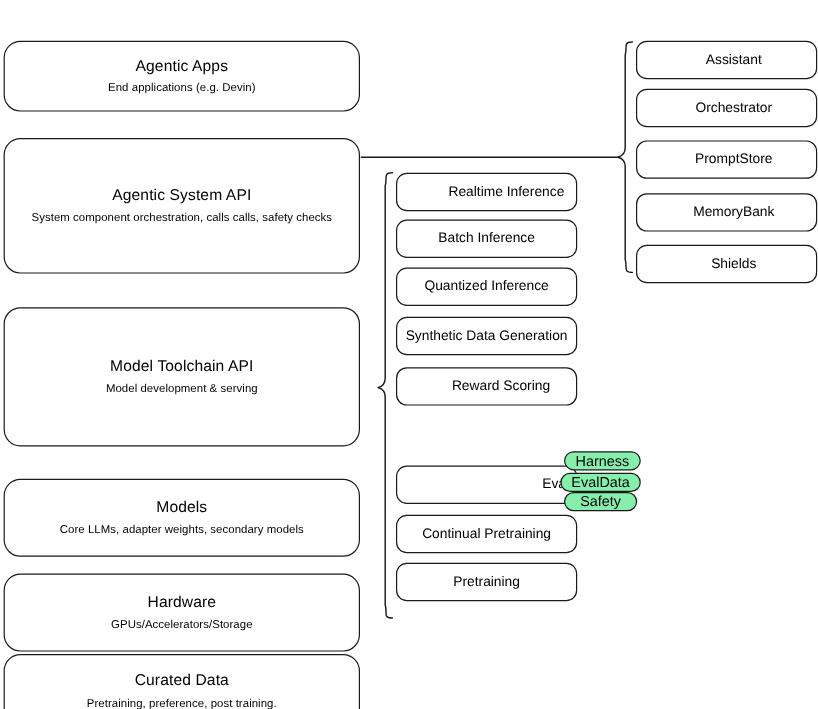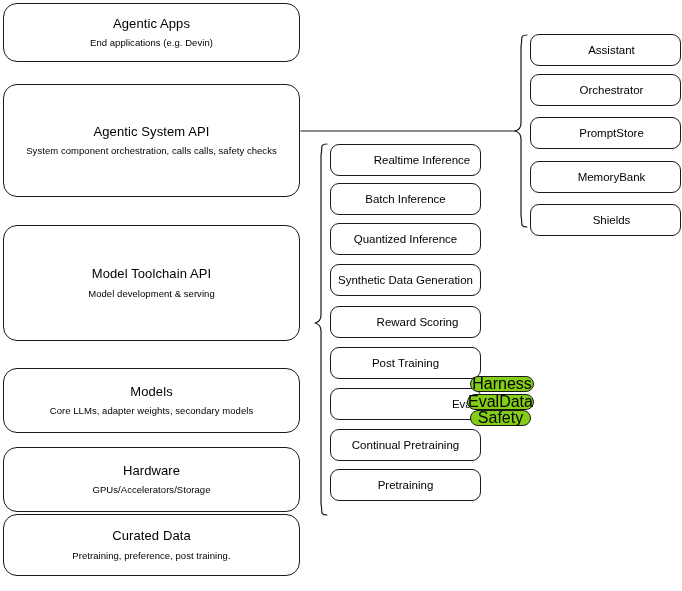--- a/index.html
+++ b/index.html
@@ -34,20 +34,21 @@
     justify-content: center;
     text-align: center;
     line-height: 1.25;
   }
 
   
   .layer {
     left: 3px;
     width: 297px;
     border-radius: 14px;
+    margin-top: 31px;
   }
   .layer .title {
     font-size: 13px;
     letter-spacing: 0.1px;
   }
   .layer .subtitle {
     font-size: 9.5px;
     margin-top: 5px;
     letter-spacing: 0.05px;
   }
@@ -68,28 +69,28 @@
     height: 32px;
     border-radius: 9px;
     font-size: 11.5px;
     padding-left: 12px;
   }
 
   
   .pill {
     position: absolute;
     box-sizing: border-box;
-    background: #84cc16;
+    background: #86efac;
     border: 1.2px solid #1a1a1a;
     border-radius: 999px;
     height: 16px;
     display: flex;
     align-items: center;
     justify-content: center;
-    font-size: 16px;
+    font-size: 12px;
     line-height: 1;
     z-index: 6;
   }
 
   
   #wires {
     position: absolute;
     left: 0;
     top: 0;
     width: 682px;
@@ -169,23 +170,20 @@
   </div>
   <div class="node cap" style="top:223px;">
     <span>Quantized Inference</span>
   </div>
   <div class="node cap" style="top:264px;">
     <span>Synthetic Data Generation</span>
   </div>
   <div class="node cap" style="top:306px;padding-left:24px;">
     <span>Reward Scoring</span>
   </div>
-  <div class="node cap" style="top:347px;">
-    <span>Post Training</span>
-  </div>
   <div class="node cap" style="top:388px;align-items:flex-end;">
     <span>Evals</span>
   </div>
   <div class="node cap" style="top:429px;">
     <span>Continual Pretraining</span>
   </div>
   <div class="node cap" style="top:469px;">
     <span>Pretraining</span>
   </div>
 

